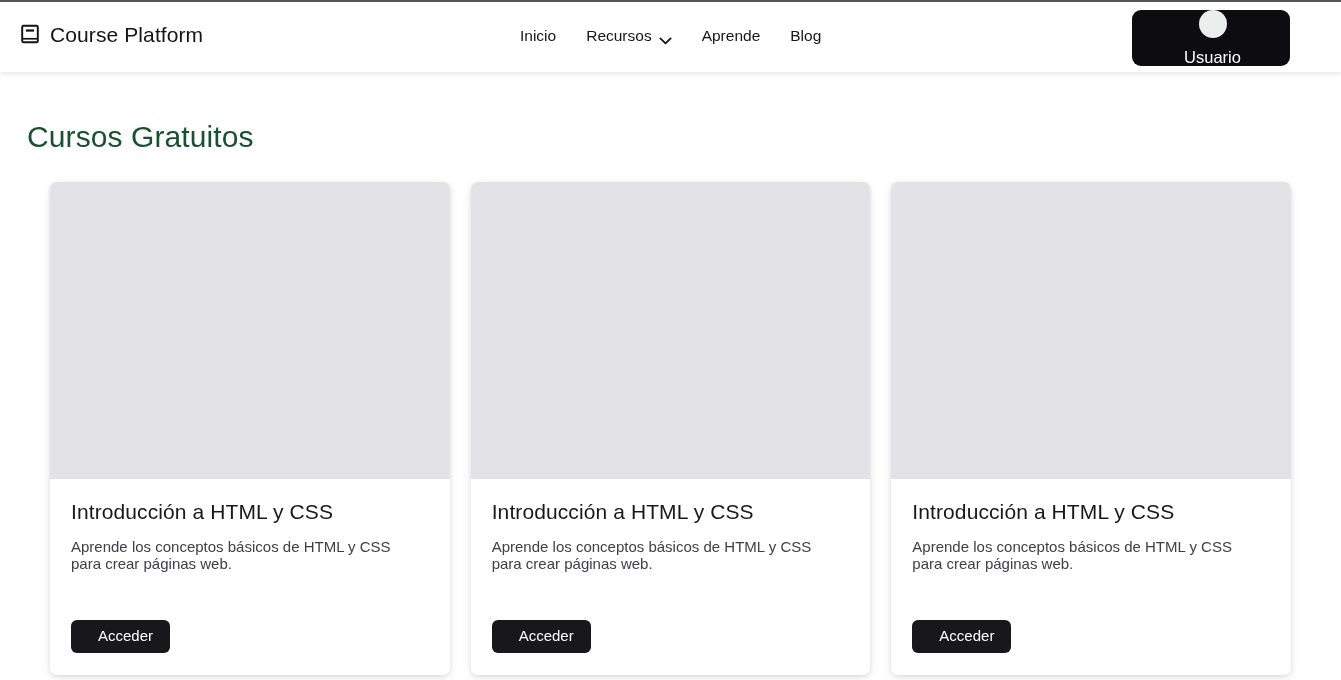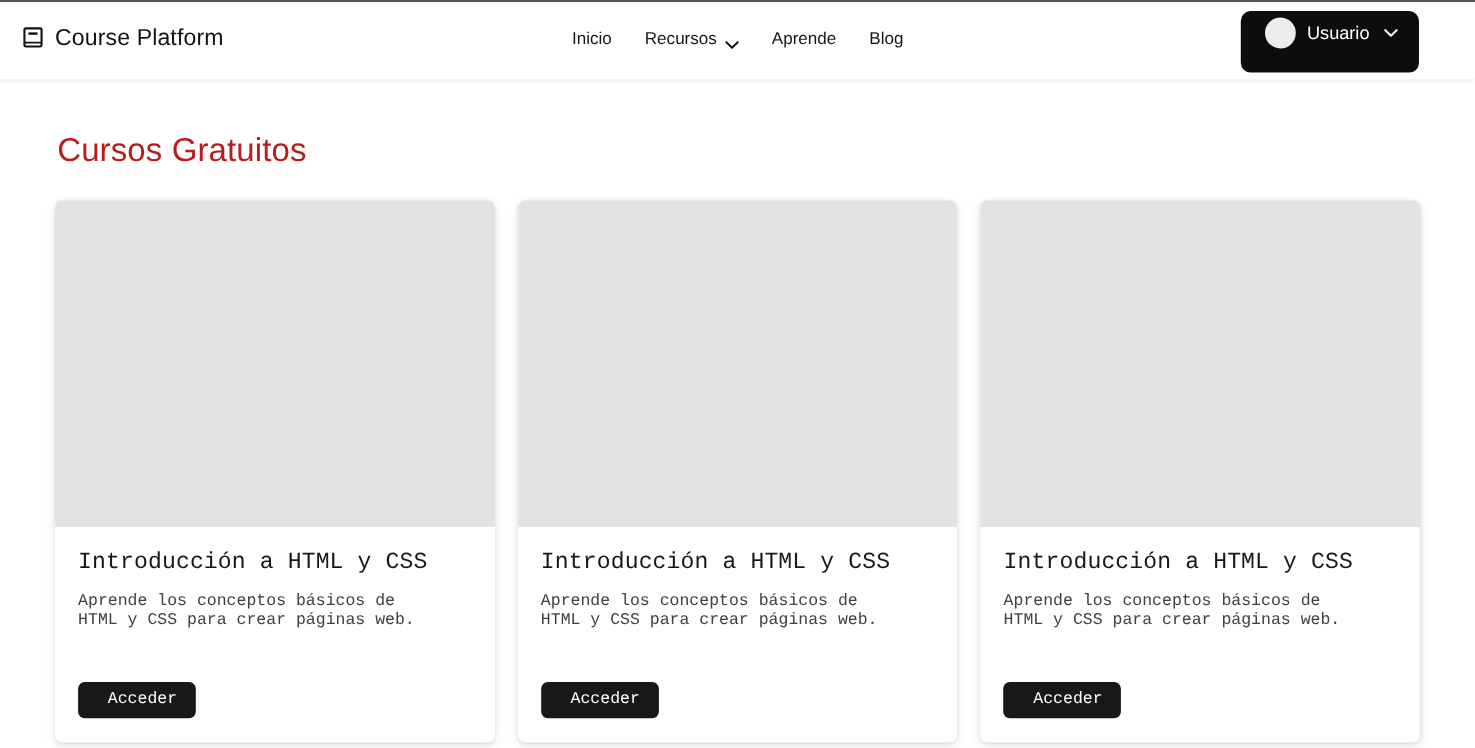--- a/index.html
+++ b/index.html
@@ -105,20 +105,21 @@
     min-width: 158px;
     background: #0d0d0f;
     border-radius: 9px;
     display: flex;
     align-items: center;
     gap: 10px;
     padding: 0 19px 16px 22px;
     cursor: pointer;
     border: none;
     font-family: inherit;
+    flex-direction: column;
   }
   .avatar {
     width: 28px;
     height: 28px;
     border-radius: 50%;
     background: #eceded;
     flex: 0 0 auto;
   }
   .user-name {
     color: #ffffff;
@@ -130,25 +131,25 @@
   
   .main {
     position: absolute;
     top: 72px;
     left: 0;
     width: 1341px;
   }
 
   .page-title {
     position: absolute;
-    left: 52px;
+    left: 27px;
     top: 48px;
     font-size: 30px;
     font-weight: 400;
-    color: #b91c1c;
+    color: #14532d;
     letter-spacing: 0.1px;
   }
 
   .card-grid {
     position: absolute;
     left: 50px;
     top: 110px;
     width: 1241px;
     display: flex;
     gap: 21px;
@@ -166,21 +167,20 @@
 
   .card-media {
     width: 100%;
     height: 297px;
     background: #e3e3e5;
     flex: 0 0 auto;
   }
 
   .card-body {
     padding: 20px 21px 22px 21px;
-    font-family: Liberation Mono, monospace;
   }
 
   .card-title {
     font-size: 21px;
     font-weight: 400;
     color: #18181a;
     line-height: 26px;
     margin-bottom: 13px;
     letter-spacing: 0.1px;
   }

